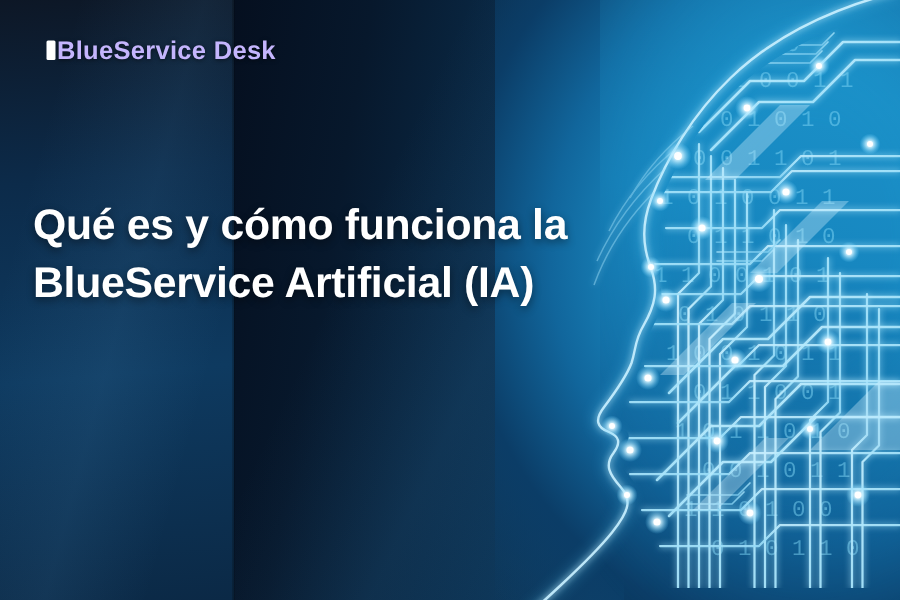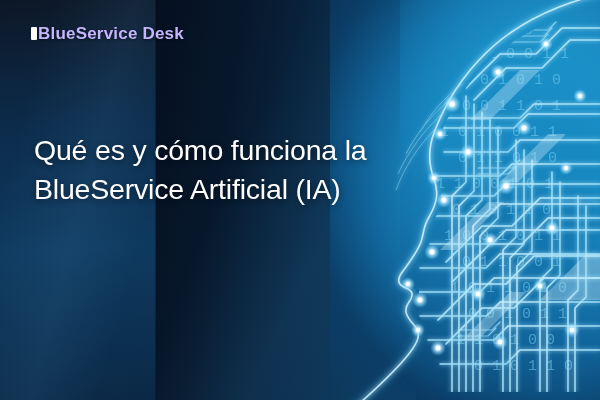--- a/index.html
+++ b/index.html
@@ -44,22 +44,22 @@
   .head-svg{position:absolute;left:0;top:0;width:600px;height:400px;}
 
   
   .logo{position:absolute;left:18px;top:24px;
     font-size:17px;font-weight:bold;color:#c4b5fd;letter-spacing:.2px;
     white-space:nowrap;text-shadow:0 1px 3px rgba(0,0,0,.55);margin-left:13px;}
   .logo-mark{display:inline-block;width:6px;height:13px;background:#ffffff;
     vertical-align:-1px;margin-right:1px;border-radius:1px;}
 
   .title{position:absolute;left:22px;top:112px;width:395px;
-    color:#ffffff;font-size:28.5px;line-height:1.36;font-weight:400;
-    letter-spacing:-.2px;text-shadow:0 2px 6px rgba(0,0,0,.45);margin-left:12px;}
+    color:#ffffff;font-size:28.5px;line-height:1.36;font-weight:700;
+    letter-spacing:-.2px;text-shadow:0 2px 6px rgba(0,0,0,.45);}
   .title-line{display:block;white-space:nowrap;}
 </style>
 </head>
 <body>
 
 <div class="banner">
 
   <div class="bg-base"></div>
   <div class="bg-left-panel"></div>
   <div class="bg-left-sheen"></div>

